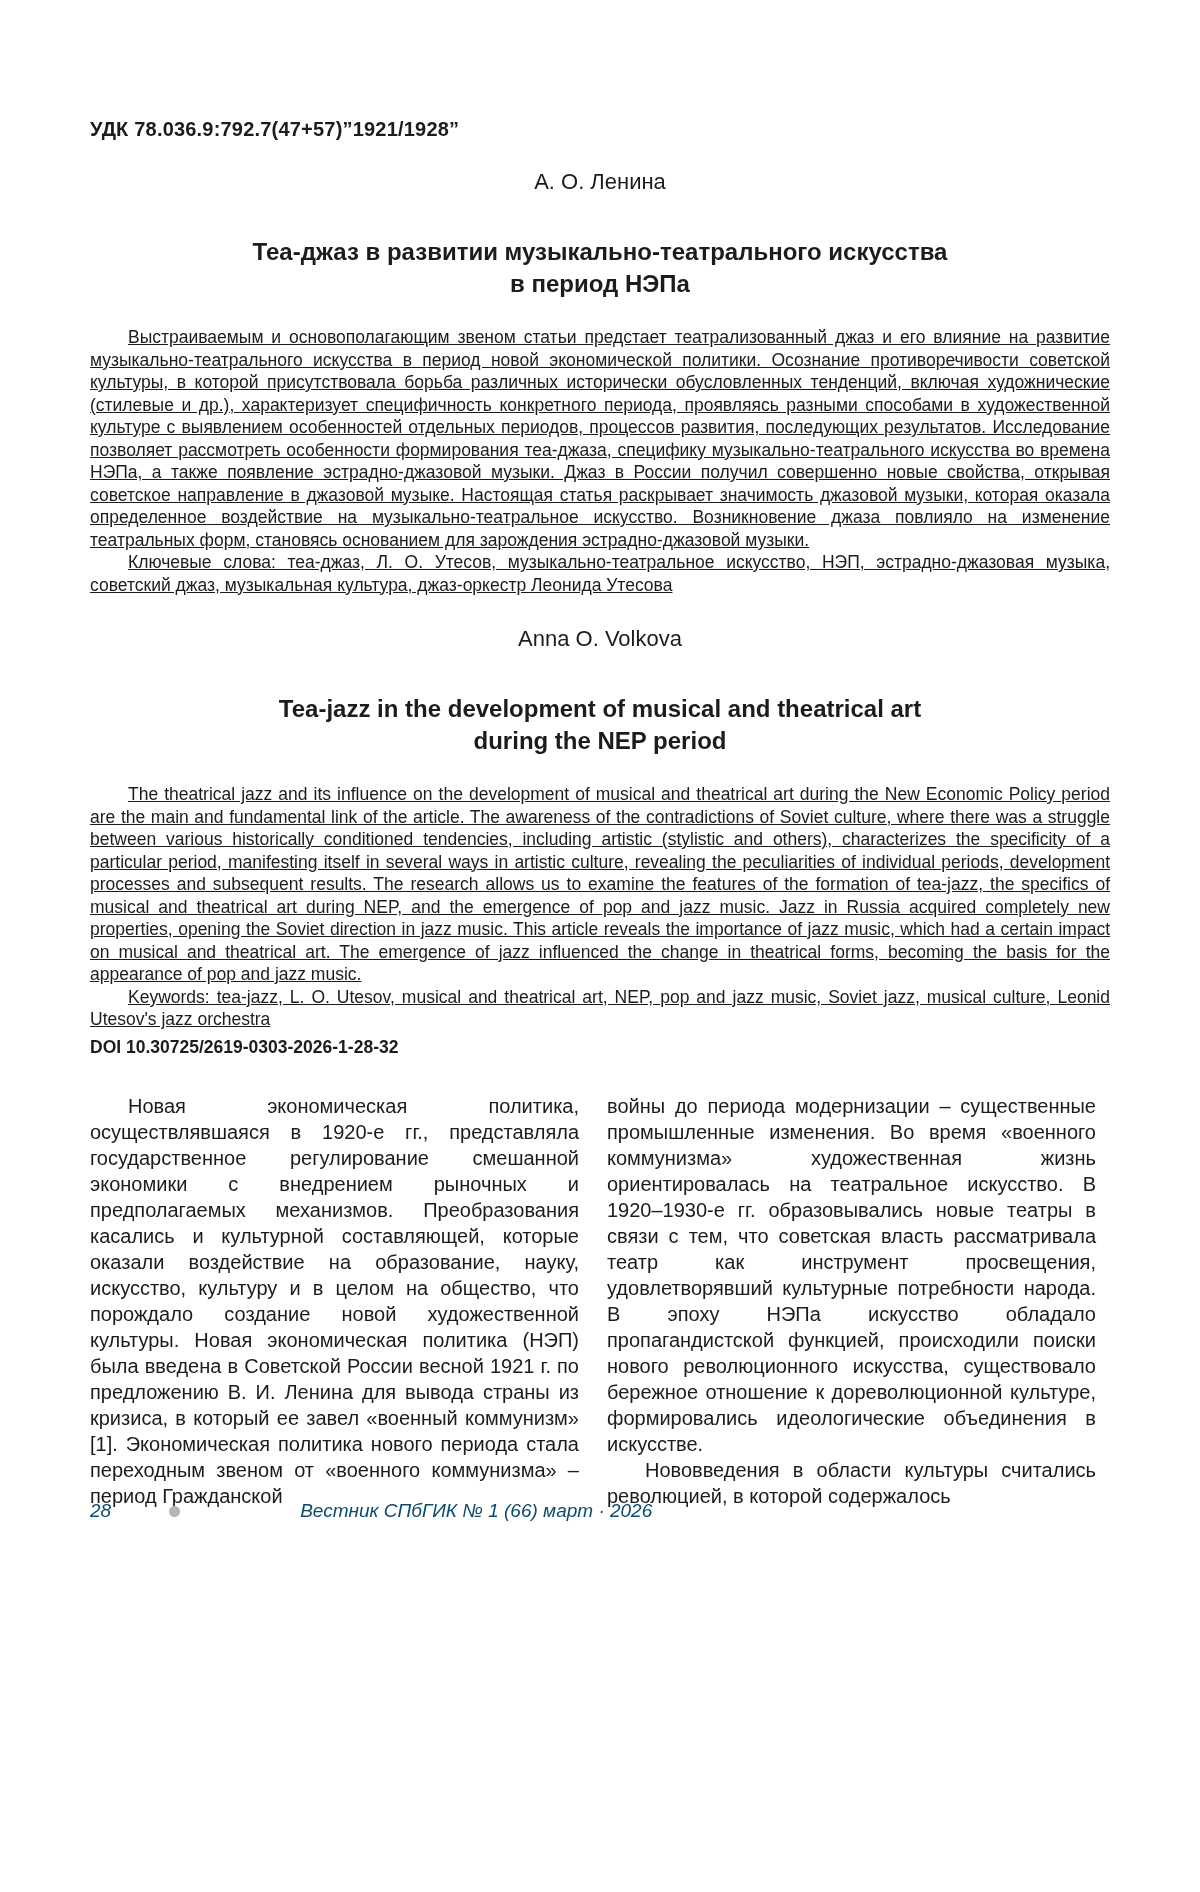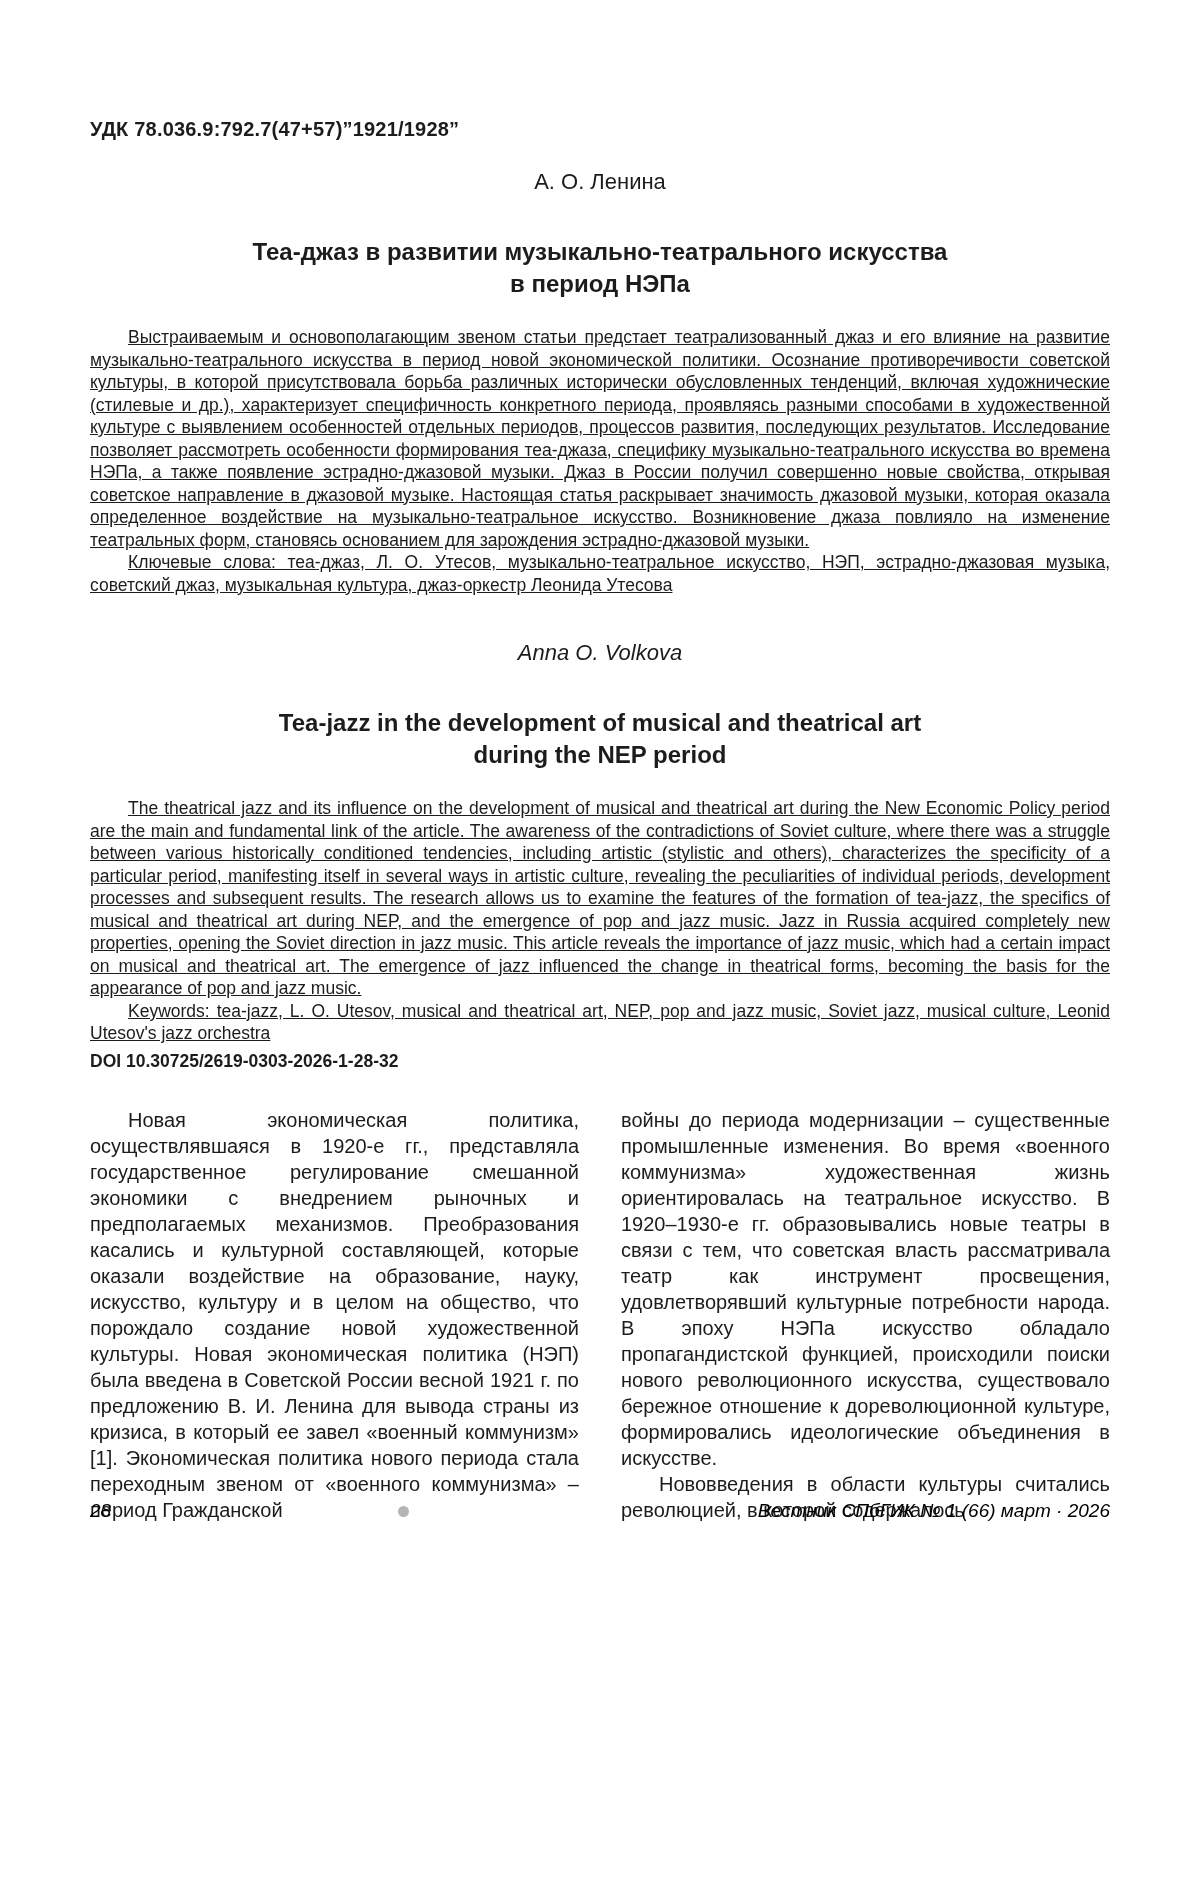--- a/index.html
+++ b/index.html
@@ -36,49 +36,48 @@
     margin-bottom: 26px;
     margin-top: 41px;
   }
   .abstract {
     font-size: 17.5px;
     line-height: 22.5px;
     text-align: justify;
     text-decoration: underline;
   }
   .indent { text-indent: 38px; }
-  .section-gap { margin-top: 44px; font-style: italic; }
+  .section-gap { margin-top: 30px; }
   .doi {
     font-size: 17.5px;
     font-weight: 600;
     line-height: 24px;
     margin-top: 4px;
   }
   .columns {
     display: flex;
-    gap: 42px;
+    gap: 28px;
     margin-top: 34px;
   }
   .col { width: 489px; }
   .body-p {
     font-size: 20px;
     line-height: 26px;
     text-align: justify;
   }
   .footer {
     position: absolute;
     top: 1500px;
     left: 90px;
     right: 90px;
     display: flex;
     align-items: center;
     font-style: italic;
     font-size: 19px;
-    color: #000000;
-    justify-content: space-between;
+    color: #0c4a6e;
   }
   .footer-dot {
     width: 11px;
     height: 11px;
     border-radius: 50%;
     background: #b5b5b5;
     margin-left: 58px;
     flex: 0 0 auto;
   }
   .journal { margin-left: 120px; }

